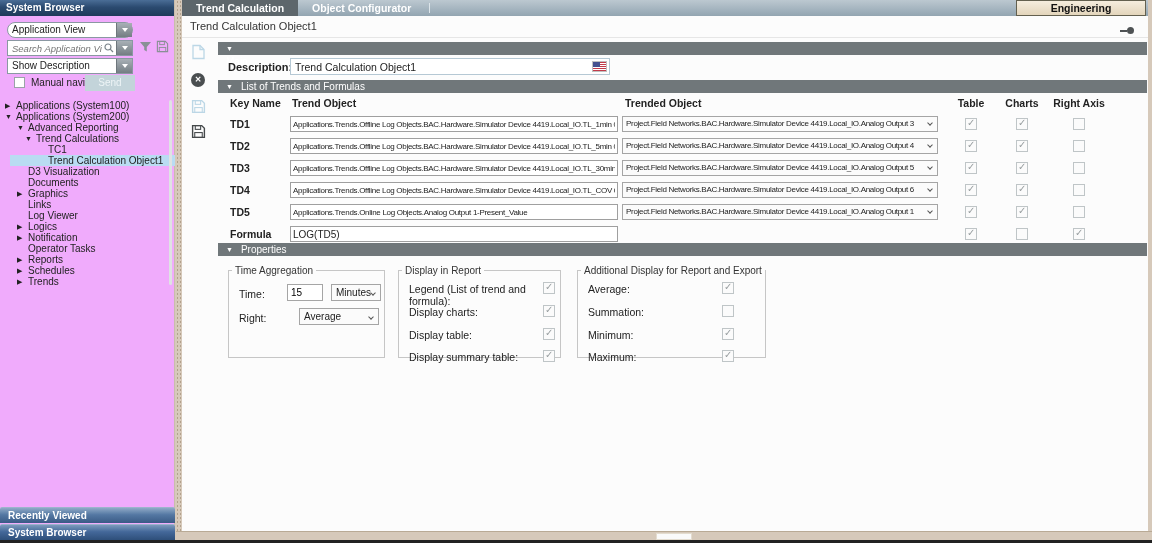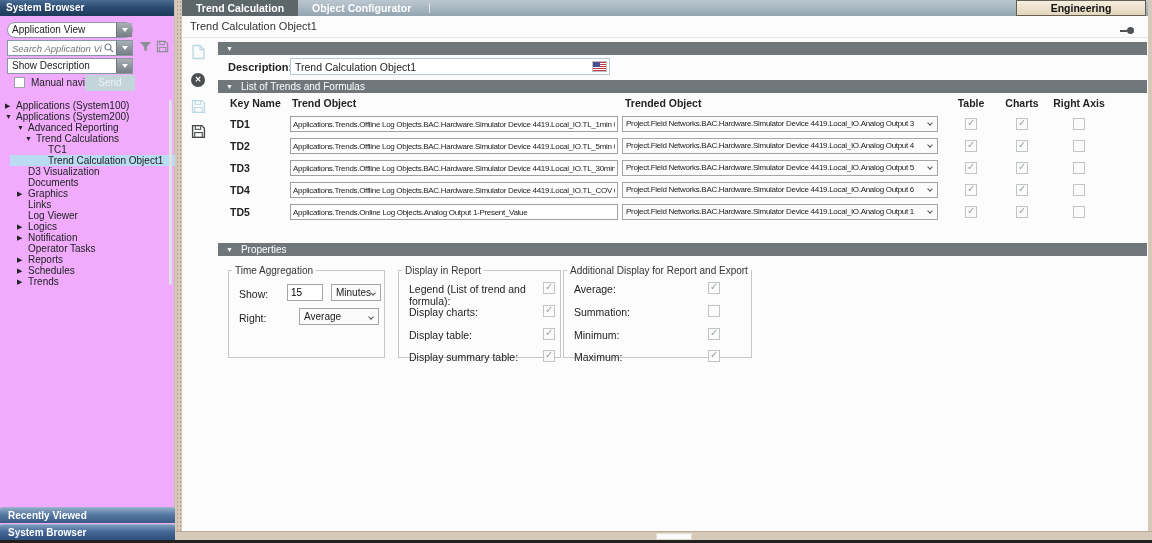--- a/index.html
+++ b/index.html
@@ -78,21 +78,21 @@
   .tkey { position:absolute; left:12px; top:2px; font-size:10.5px; font-weight:bold; }
   .tinput { position:absolute; left:72px; top:0; width:328px; height:16px; border:1px solid #9f9f9f; background:#fff; font-family:"Liberation Sans",sans-serif; font-size:8px; letter-spacing:-0.3px; padding:0 2px; color:#222; }
   .tselect { position:absolute; left:404px; top:0; width:316px; height:16px; border:1px solid #a5a5a5; background:#fbfbfb; font-size:8px; letter-spacing:-0.3px; line-height:14px; padding:0 14px 0 3px; white-space:nowrap; overflow:hidden; color:#222; }
   .chev { position:absolute; right:5px; top:4px; width:4px; height:4px; border:solid #555; border-width:0 1px 1px 0; transform:rotate(45deg); }
   .cb { position:absolute; top:2px; width:12px; height:12px; border:1px solid #bfc5c7; background:#fbfbfb; }
   .cb[data-checked="true"]::after { content:"✓"; position:absolute; left:1px; top:-2px; font-size:10px; color:#999fa1; }
   .cb-table { left:747px; } .cb-charts { left:798px; } .cb-right { left:855px; }
 
   .fs { position:absolute; top:225px; height:93px; border:1px solid #c6c6c6; }
   .fs legend { font-size:10px; color:#333; padding:0 3px; margin-left:3px; white-space:nowrap; }
-  .fs1 { left:10px; width:157px; } .fs2 { left:180px; width:163px; } .fs3 { left:345px; width:184px; }
+  .fs1 { left:10px; width:157px; } .fs2 { left:180px; width:163px; } .fs3 { left:359px; width:184px; }
   .fslabel { position:absolute; font-size:10.5px; }
   .smallinput { position:absolute; border:1px solid #a5a5a5; background:#fff; font-family:"Liberation Sans",sans-serif; font-size:10px; padding:0 3px; height:17px; }
   .fselect { position:absolute; height:17px; border:1px solid #a5a5a5; background:#fbfbfb; font-size:10px; line-height:15px; padding:0 14px 0 4px; white-space:nowrap; overflow:hidden; }
   .fselect .chev { top:6px; }
   .fscb { position:absolute; width:12px; height:12px; border:1px solid #bfc5c7; background:#fbfbfb; }
   .fscb[data-checked="true"]::after { content:"✓"; position:absolute; left:1px; top:-2px; font-size:10px; color:#999fa1; }
 
   
   .bottomstrip { position:absolute; left:176px; top:531px; width:976px; height:9px; background:#d6c9ba; border-top:1px solid #b9aa95; }
   .hthumb { position:absolute; left:480px; top:1px; width:36px; height:7px; background:#fafafa; border:1px solid #e3dccf; }
@@ -332,29 +332,36 @@
 
       <div class="trow" style="top:164px;">
         <div class="tkey">TD5</div>
         <input class="tinput" value="Applications.Trends.Online Log Objects.Analog Output 1-Present_Value" style="">
         <div class="tselect"><span>Project.Field Networks.BAC.Hardware.Simulator Device 4419.Local_IO.Analog Output 1</span><span class="chev"></span></div>
         <span class="cb cb-table" data-checked="true"></span>
         <span class="cb cb-charts" data-checked="true"></span>
         <span class="cb cb-right" data-checked="false"></span>
       </div>
 
+      <div class="trow" style="top:186px;">
+        <div class="tkey">Formula</div>
+        <input class="tinput" style="font-size: 10px; letter-spacing: 0px;" value="LOG(TD5)">
+        <span class="cb cb-table" data-checked="true"></span>
+        <span class="cb cb-charts" data-checked="false"></span>
+        <span class="cb cb-right" data-checked="true"></span>
+      </div>
 
       <div class="sechdr hdr-props">
         <span class="tri">▼</span>
         <span>Properties</span>
       </div>
 
       <fieldset class="fs fs1">
         <legend>Time Aggregation</legend>
-        <span class="fslabel" style="left:10px;top:12px;">Show:</span>
+        <span class="fslabel" style="left:10px;top:12px;">Time:</span>
         <input class="smallinput" style="left: 58px; top: 8px; width: 36px;" value="15">
         <div class="fselect" style="left:102px;top:8px;width:50px;"><span>Minutes</span><span class="chev"></span></div>
         <span class="fslabel" style="left:10px;top:36px;">Right:</span>
         <div class="fselect" style="left:58px;top:32px;width:80px;margin-left:12px;"><span>Average</span><span class="chev"></span></div>
       </fieldset>
 
       <fieldset class="fs fs2">
         <legend>Display in Report</legend>
         <span class="fslabel" style="left:10px;top:7px;">Legend (List of trend and formula):</span>
         <span class="fscb" style="left:144px;top:6px;" data-checked="true"></span>

